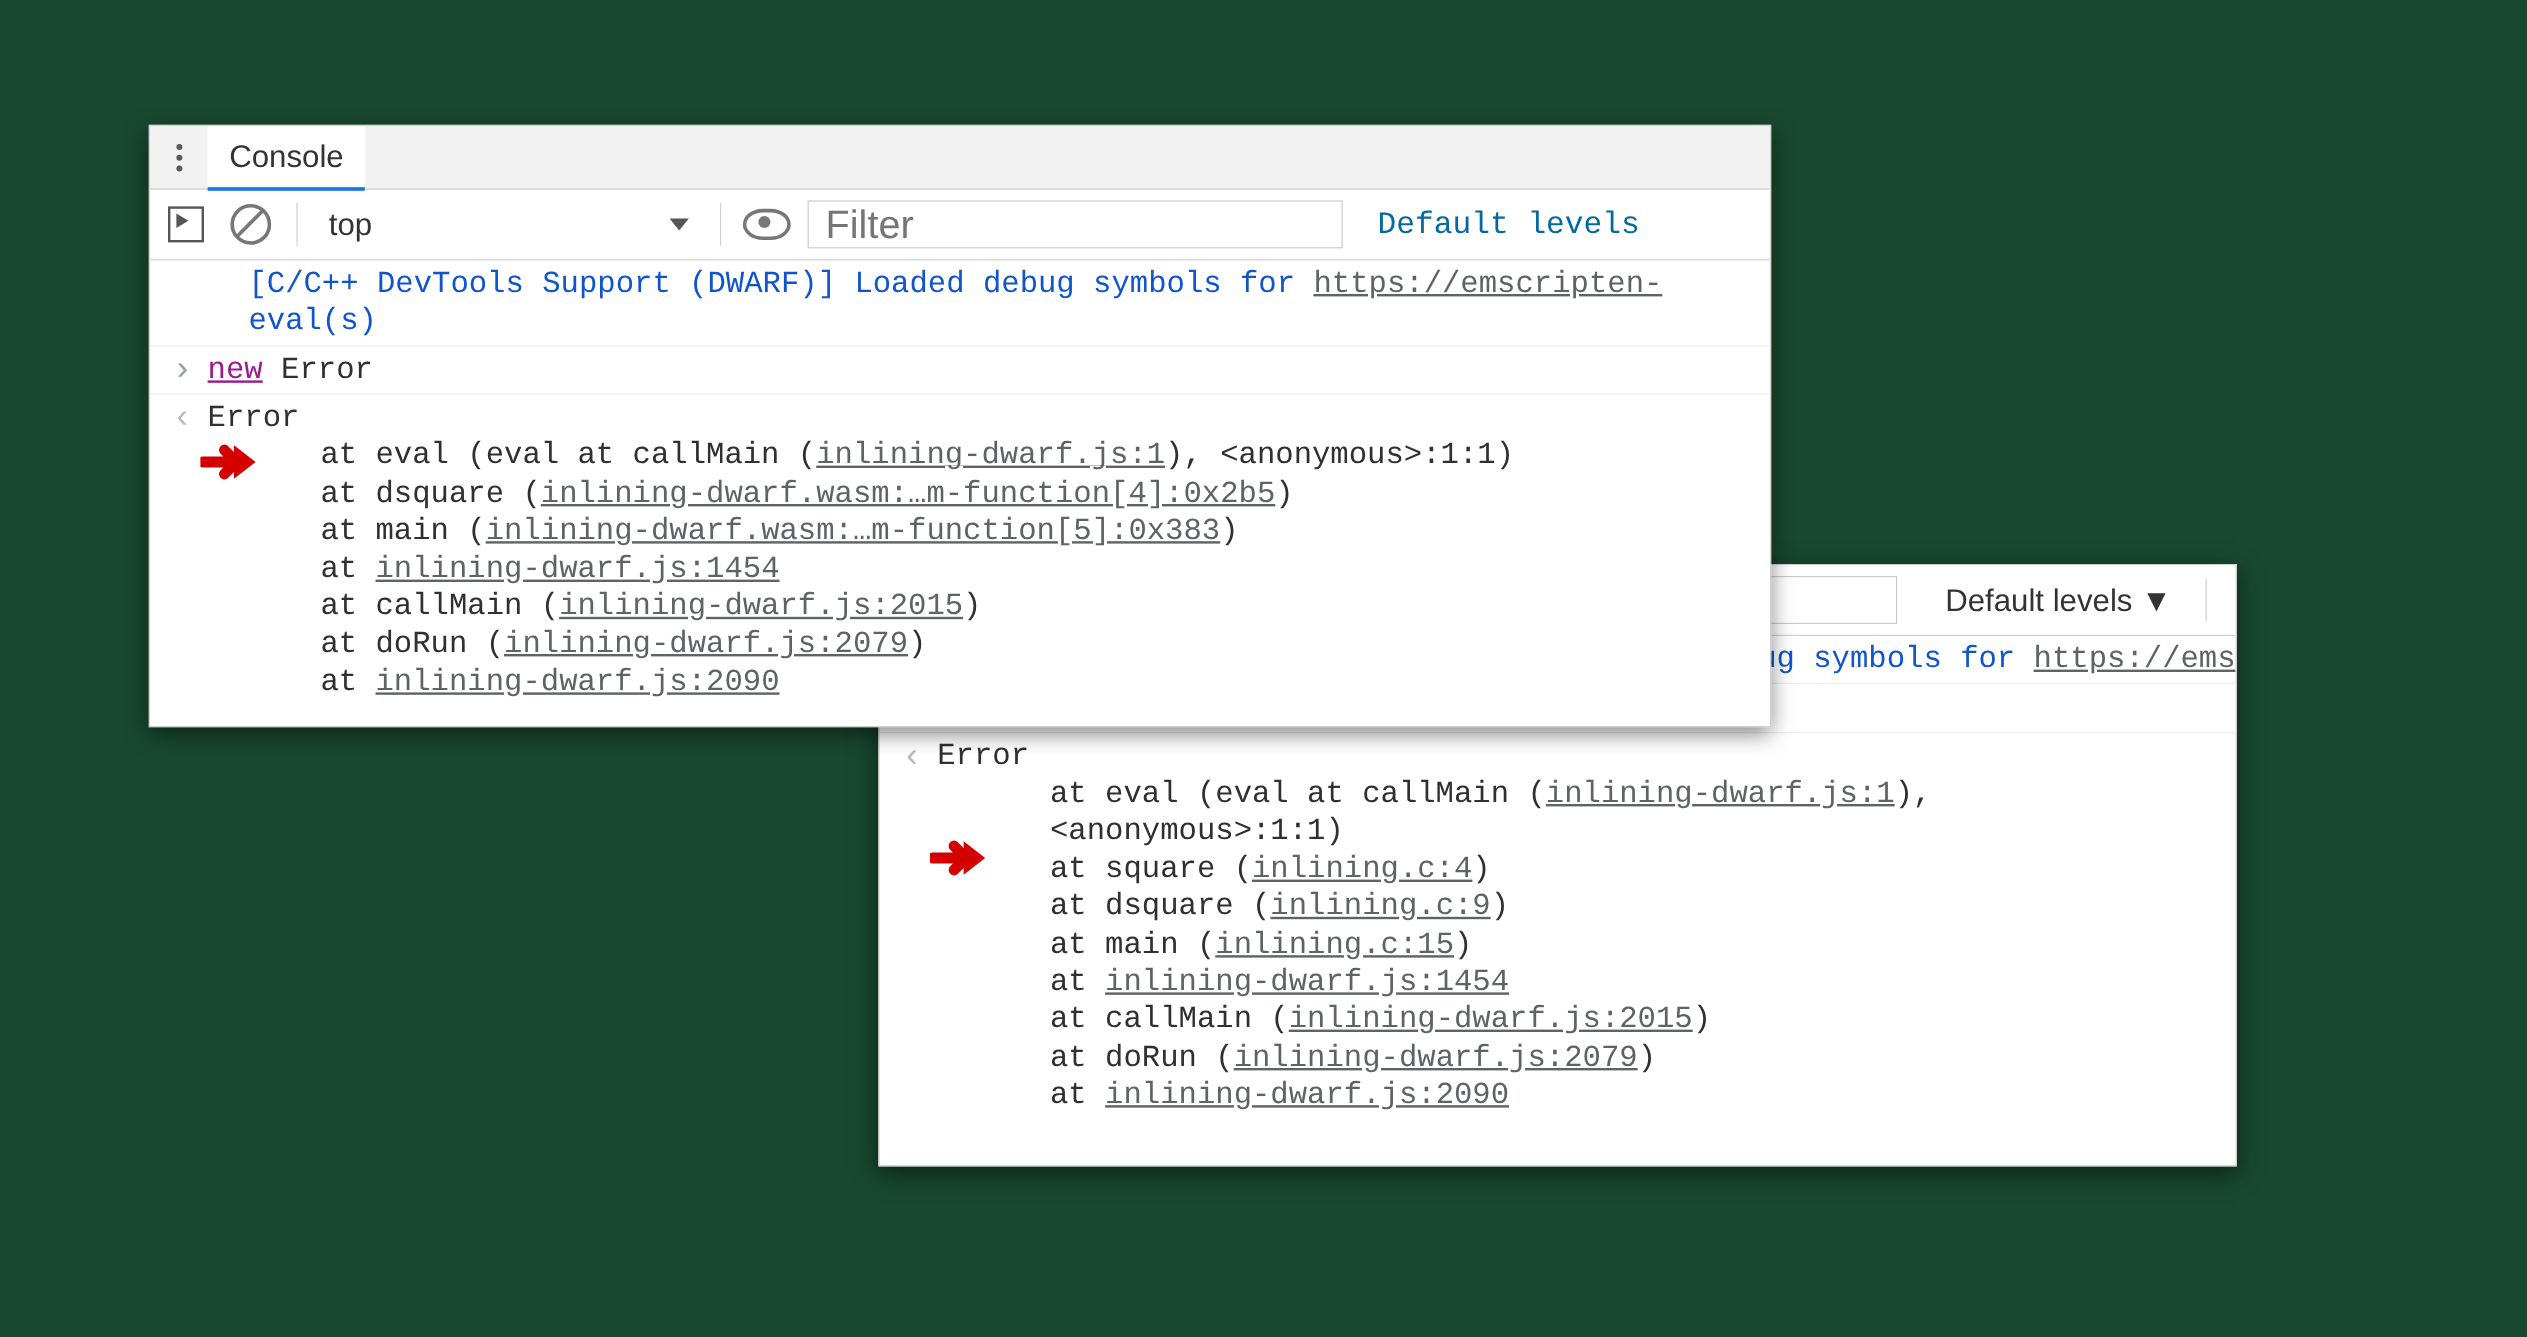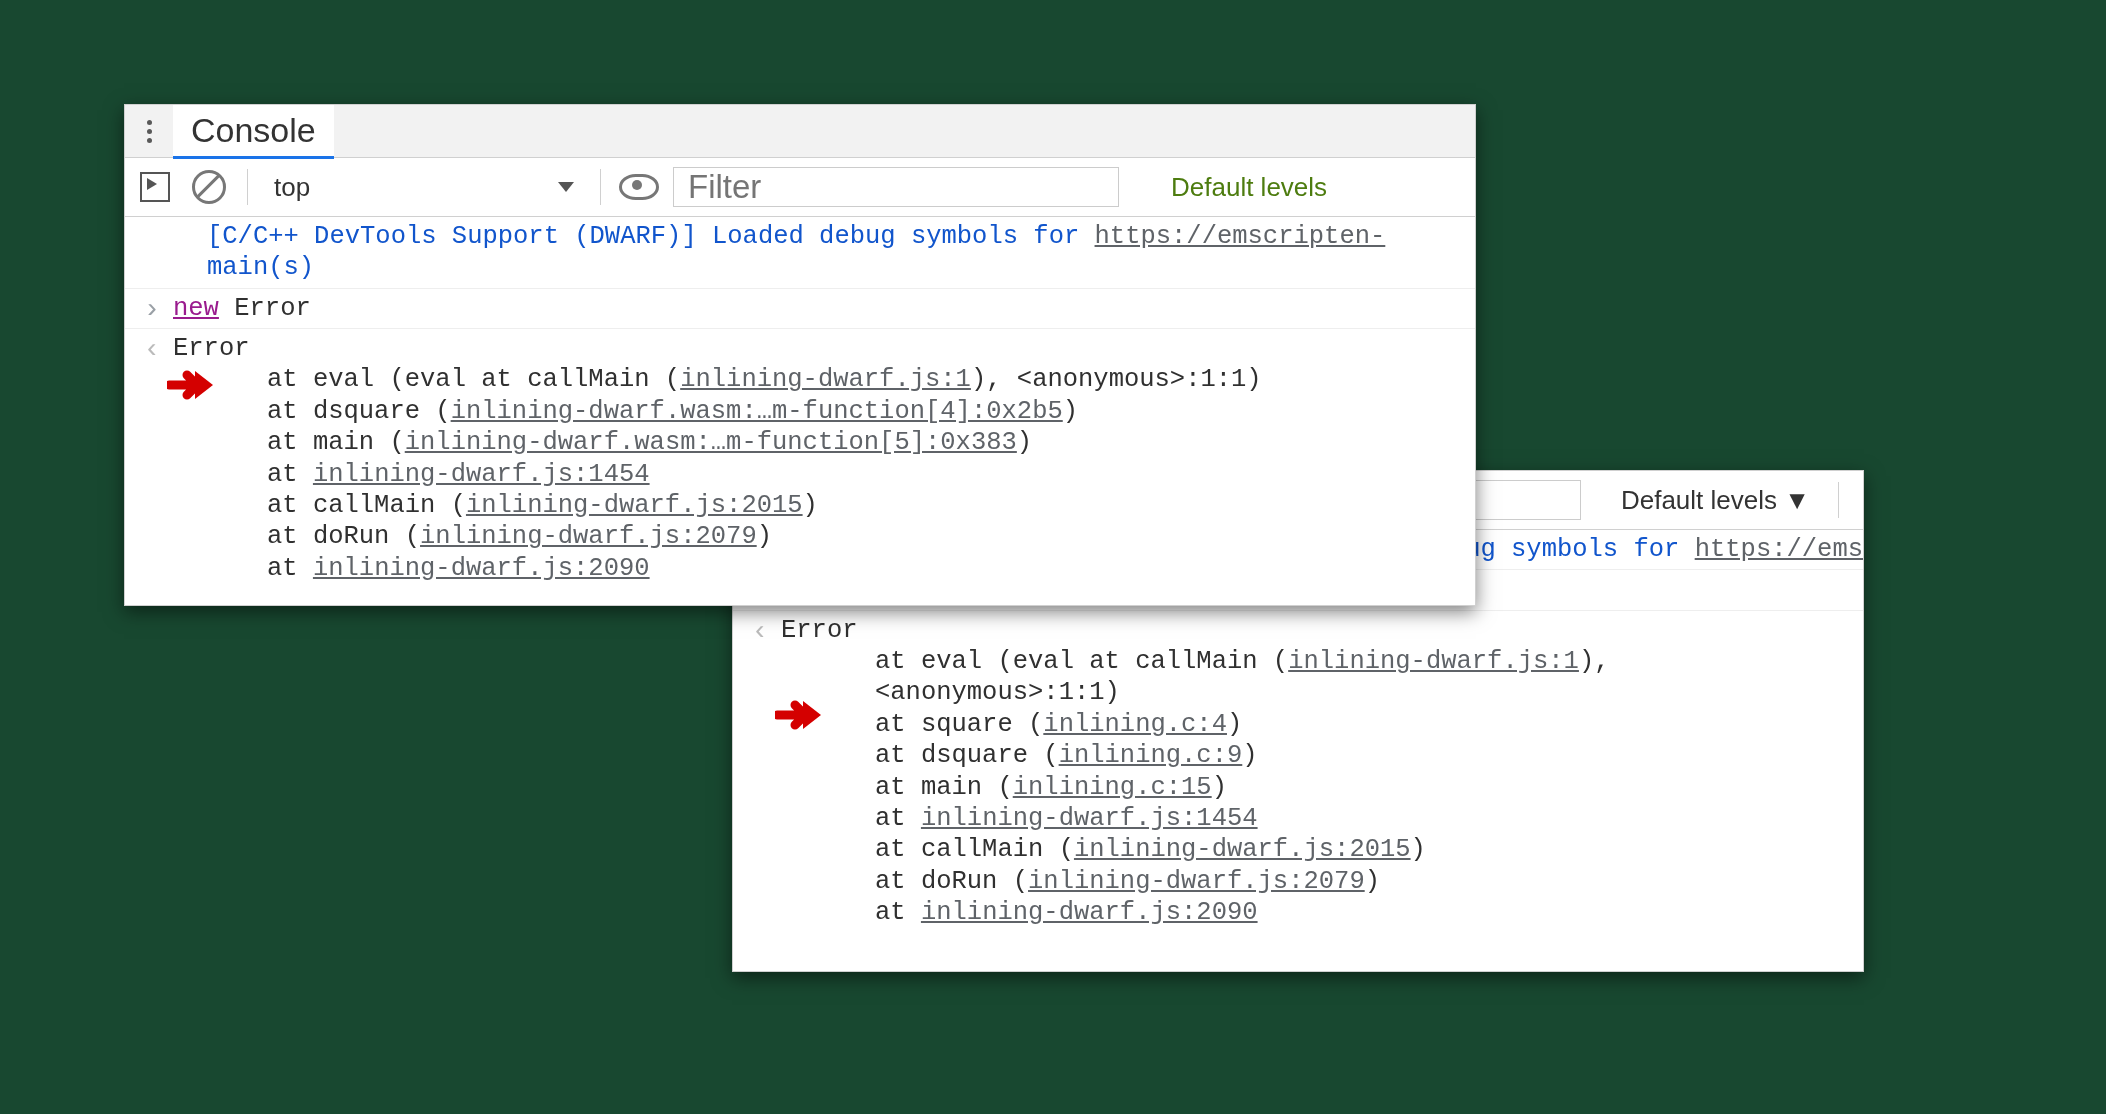--- a/index.html
+++ b/index.html
@@ -20,21 +20,21 @@
     overflow: hidden;
   }
   
   #panelA { left: 124px; top: 104px; width: 1350px; height: 500px; z-index: 2; }
   .tabbar {
     height: 52px;
     border-bottom: 1px solid #d0d0d0;
     display: flex;
     align-items: center;
     background: #f2f2f2;
-    font-size: 34px;
+    font-size: 26px;
     color: #333;
   }
   .kebab {
     width: 48px;
     display: flex;
     align-items: center;
     justify-content: center;
   }
   .kebab span {
     display: inline-block;
@@ -124,22 +124,23 @@
   .filter-box {
     flex: 0 0 420px;
     height: 38px;
     border: 1px solid #ccc;
     padding: 0 12px;
     display:flex; align-items:center;
     color:#888;
     font-size:33px;
   }
   .levels {
-    margin-left: 38px;
-    color:#4d7c0f;
+    margin-left: 15px;
+    color:#0369a1;
+    font-family:Liberation Mono, monospace;
   }
   .log-area {
     font-family: "Menlo","Consolas","Liberation Mono",monospace;
     font-size: 25.5px;
     line-height: 1.23;
     color:#303030;
   }
   .log-row { border-bottom: 1px solid #eee; padding: 4px 0 4px 48px; position:relative; }
   .log-row.noborder { border-bottom: none; }
   .blue { color:#1155cc; }
@@ -215,21 +216,21 @@
     </div>
     <div class="levels">
       <span>Default levels</span>
     </div>
   </div>
 
   <div class="log-area">
 
     <div class="log-row" style="padding-left:82px;">
       <span class="blue">[C/C++ DevTools Support (DWARF)] Loaded debug symbols for </span><span class="blue link">https://emscripten-</span><br>
-      <span class="blue">main(s)</span>
+      <span class="blue">eval(s)</span>
     </div>
 
     <div class="log-row">
       <span class="gutter rchev"></span>
       <span class="purple">new</span><span> Error</span>
     </div>
 
     <div class="log-row noborder" style="position:relative;">
       <span class="gutter lchev"></span>
       <span>Error</span>

